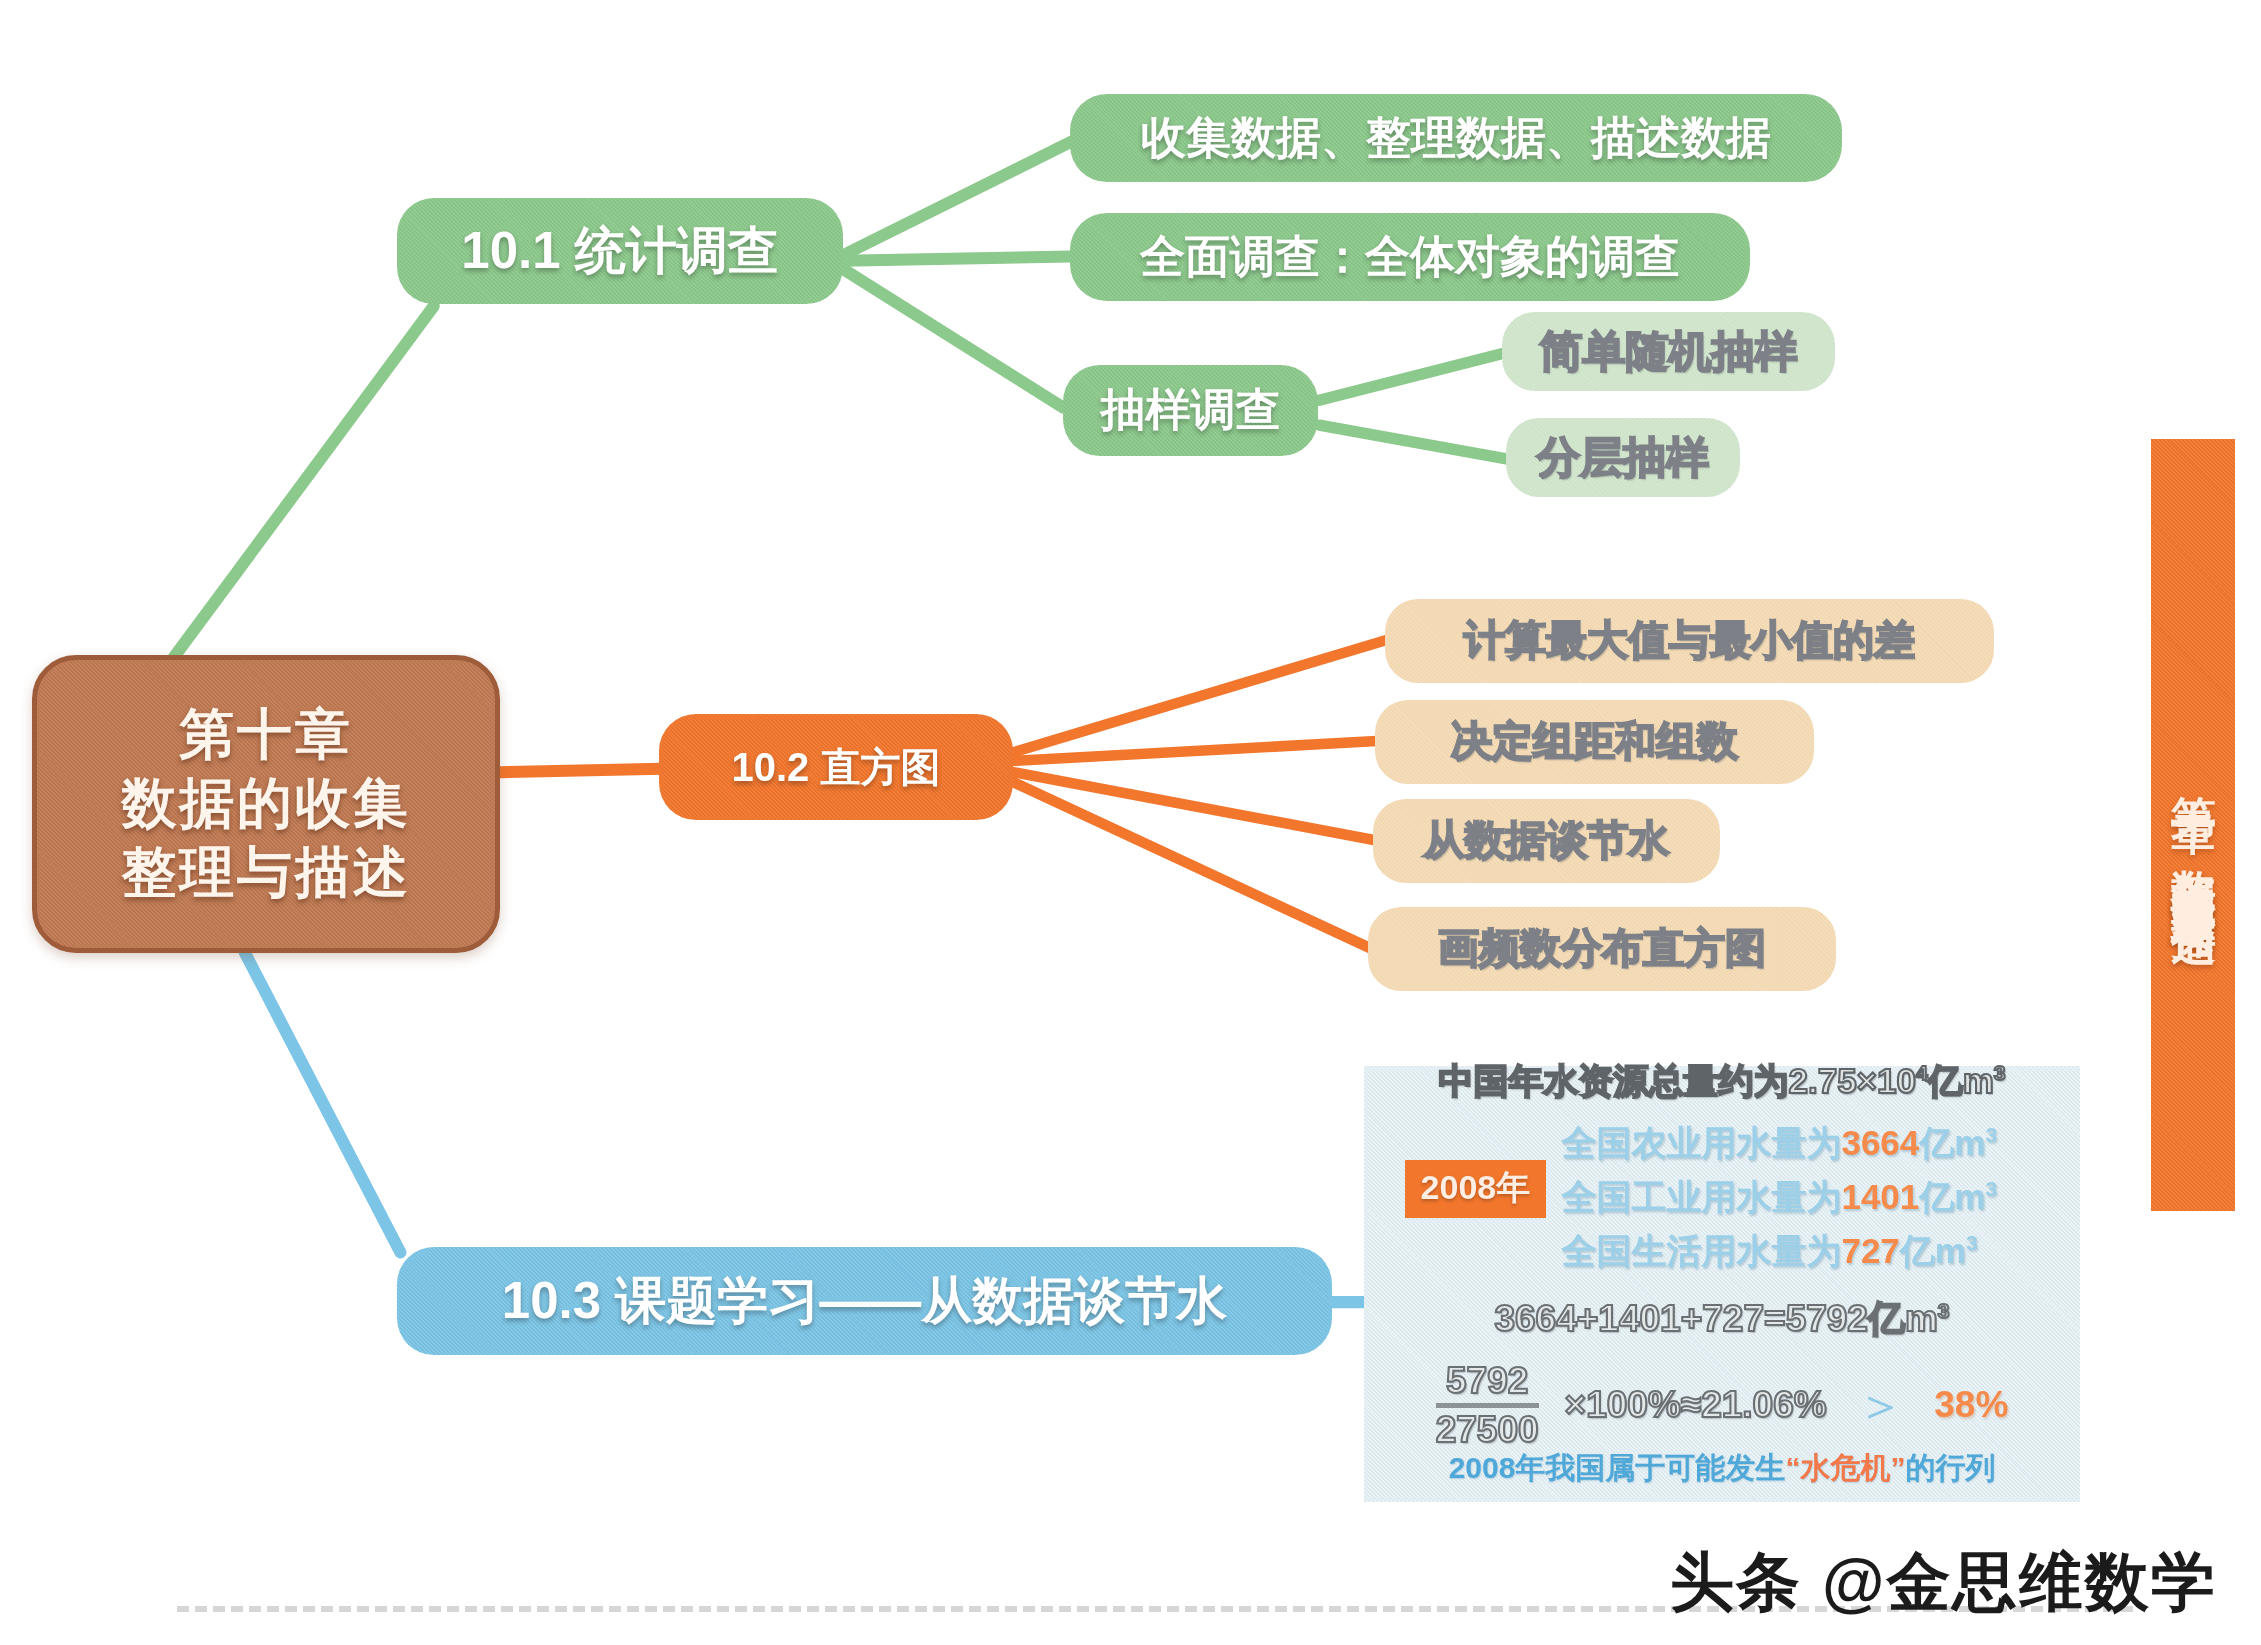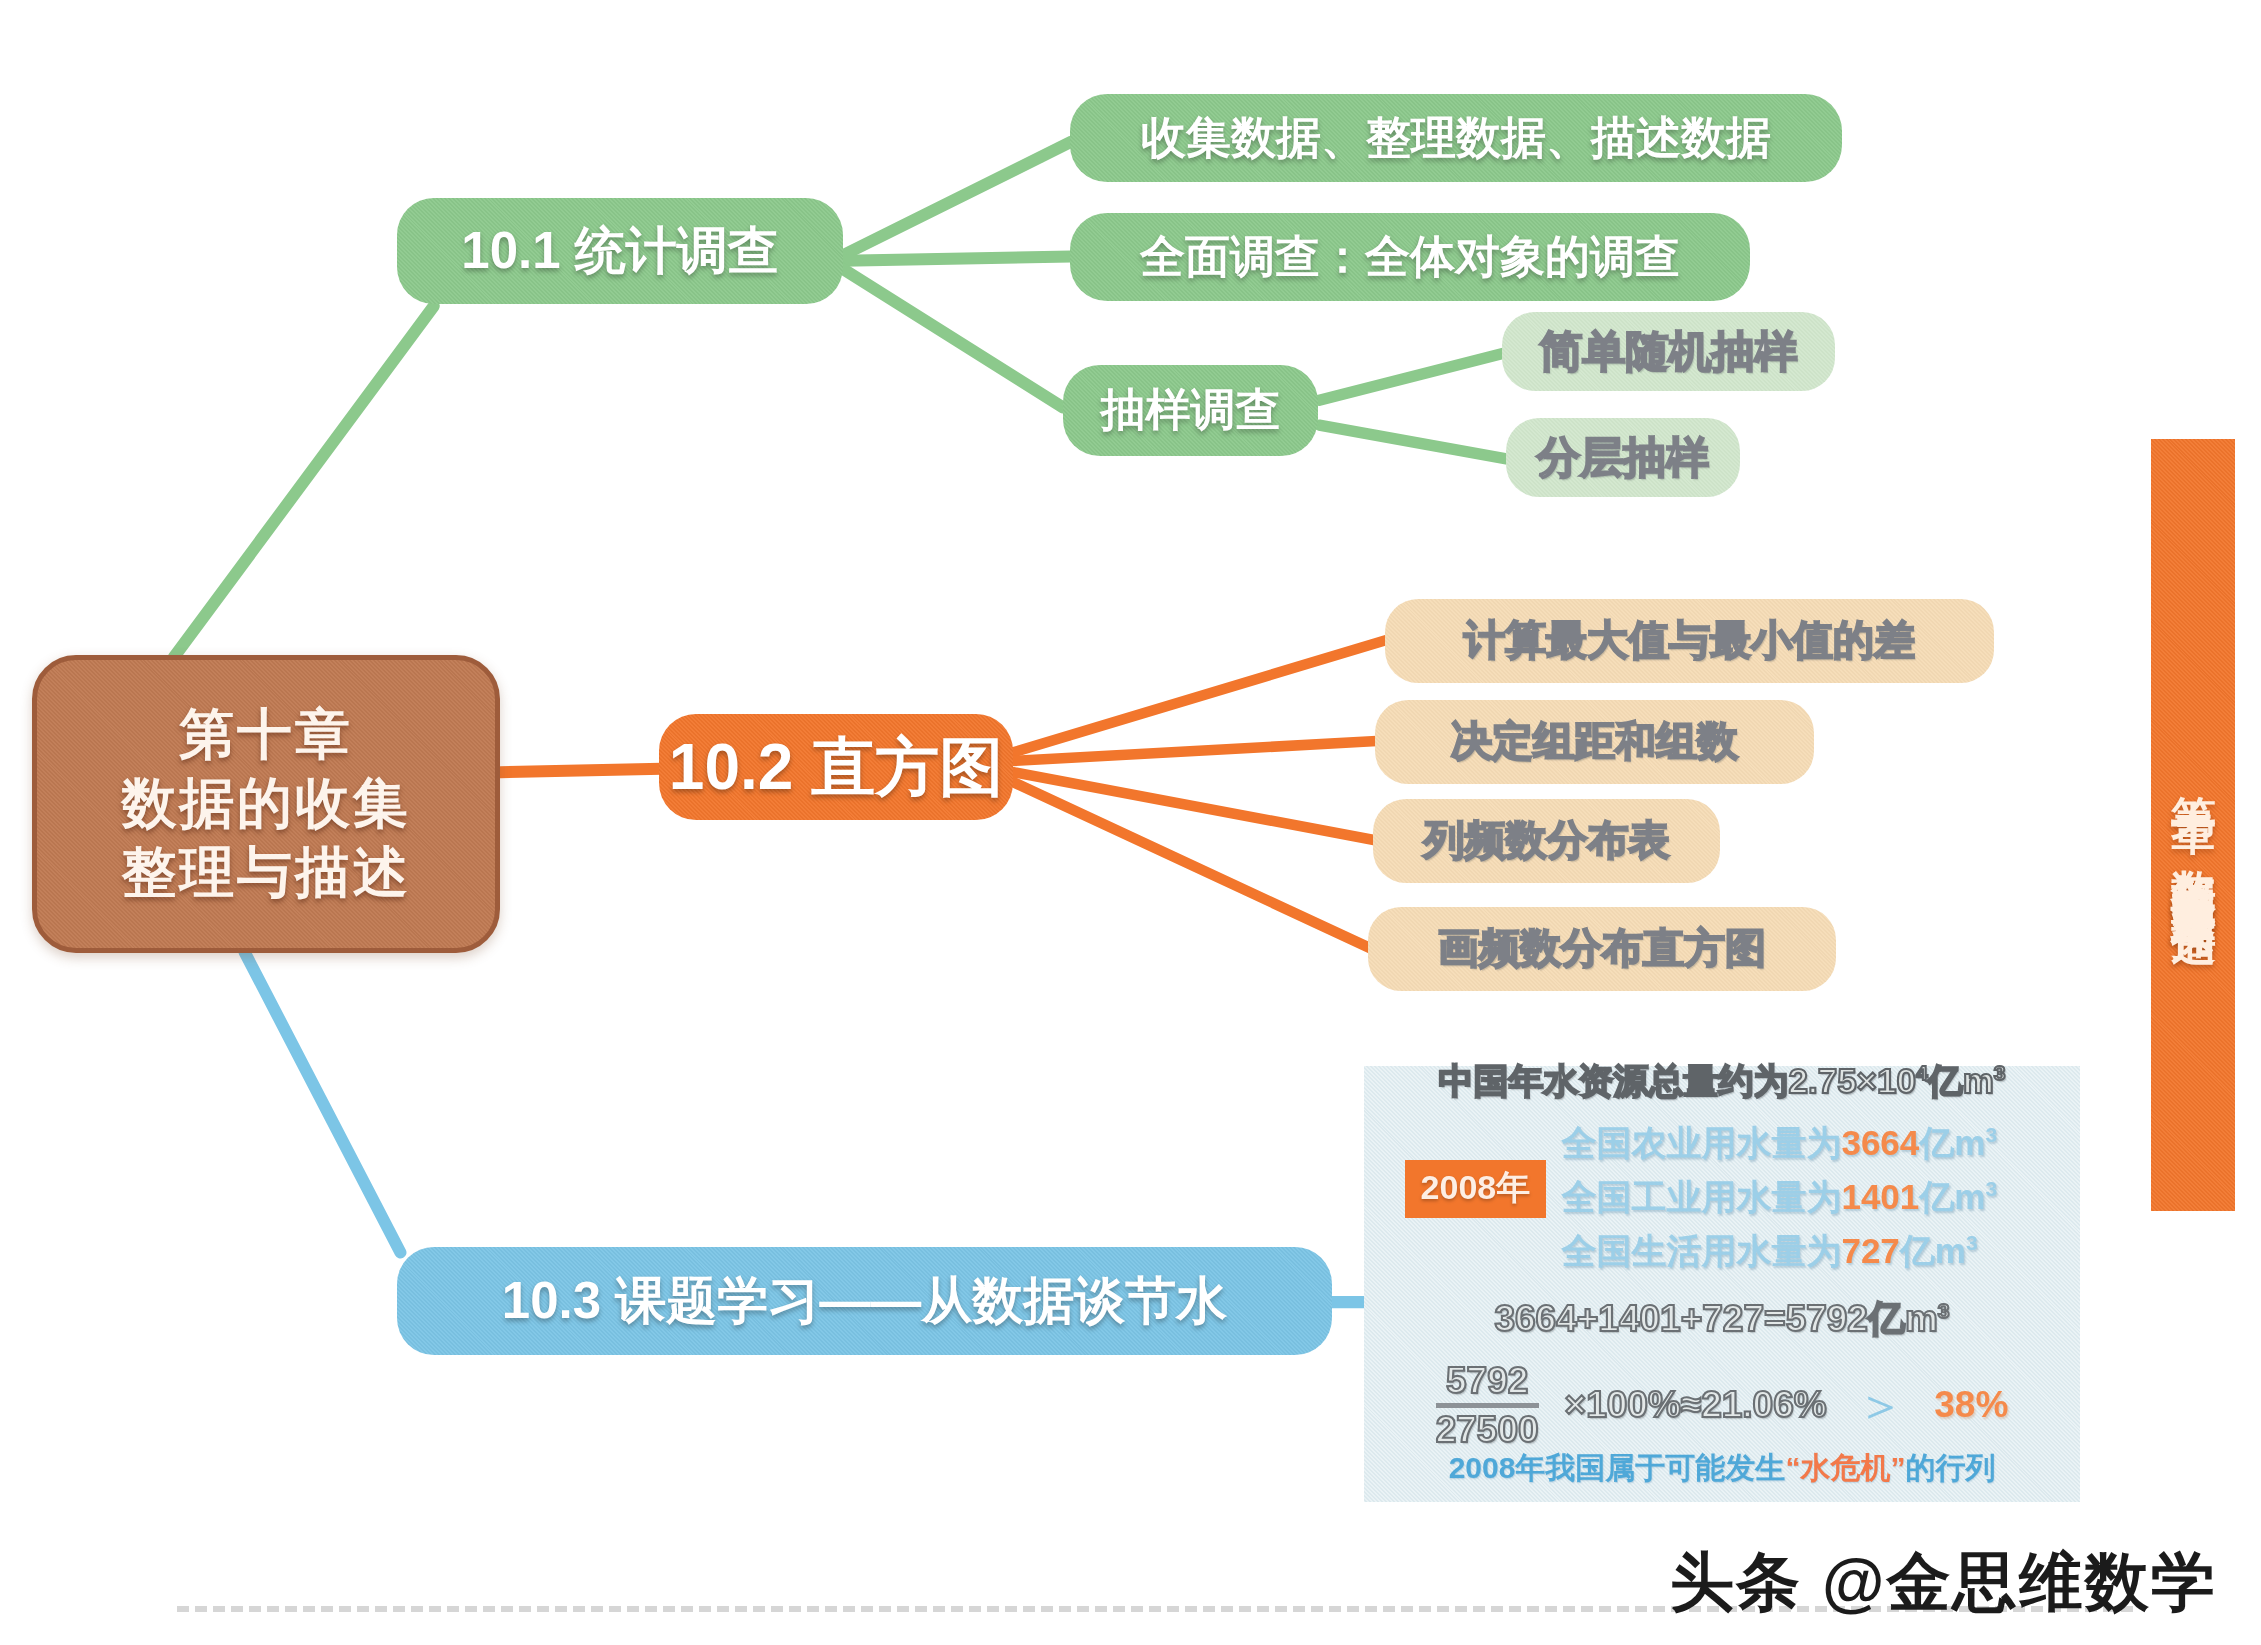--- a/index.html
+++ b/index.html
@@ -82,21 +82,21 @@
   .chip-tan{background-color:#f6dcb6;}
 
   
   #n-101{left:397px;top:198px;width:446px;height:106px;font-size:51px;}
   #n-101-c1{left:1070px;top:94px;width:772px;height:88px;font-size:45px;}
   #n-101-c2{left:1070px;top:213px;width:680px;height:88px;font-size:45px;}
   #n-sample{left:1063px;top:365px;width:255px;height:91px;font-size:45px;}
   #n-sample-c1{left:1502px;top:312px;width:333px;height:79px;font-size:43px;}
   #n-sample-c2{left:1506px;top:418px;width:234px;height:79px;font-size:43px;}
 
-  #n-102{left:659px;top:714px;width:354px;height:106px;font-size:64px;}
+  #n-102{left:659px;top:714px;width:354px;height:106px;font-size:40px;}
   #n-102-c1{left:1385px;top:599px;width:609px;height:84px;font-size:41px;}
   #n-102-c2{left:1375px;top:700px;width:439px;height:84px;font-size:41px;}
   #n-102-c3{left:1373px;top:799px;width:347px;height:84px;font-size:41px;}
   #n-102-c4{left:1368px;top:907px;width:468px;height:84px;font-size:41px;}
 
   #n-103{left:397px;top:1247px;width:935px;height:108px;font-size:51px;}
 
   
   .data-panel{
     position:absolute;left:1364px;top:1066px;width:716px;height:436px;
@@ -216,21 +216,21 @@
   <div class="node pill green-strong" id="n-101">10.1 统计调查</div>
   <div class="node pill green-strong" id="n-101-c1">收集数据、整理数据、描述数据</div>
   <div class="node pill green-strong" id="n-101-c2">全面调查：全体对象的调查</div>
   <div class="node pill green-strong" id="n-sample">抽样调查</div>
   <div class="node chip chip-green-pale" id="n-sample-c2">分层抽样</div>
   <div class="node chip chip-green-pale" id="n-sample-c1">简单随机抽样</div>
 
   <div class="node pill orange-strong" id="n-102">10.2 直方图</div>
   <div class="node chip chip-tan" id="n-102-c2">决定组距和组数</div>
   <div class="node chip chip-tan" id="n-102-c1">计算最大值与最小值的差</div>
-  <div class="node chip chip-tan" id="n-102-c3">列频数分布表</div>
+  <div class="node chip chip-tan" id="n-102-c3">从数据谈节水</div>
   <div class="node chip chip-tan" id="n-102-c4">画频数分布直方图</div>
 
   <div class="node pill blue-strong" id="n-103">10.3 课题学习——从数据谈节水</div>
 
   <div class="data-panel">
     <div class="dp-head">
       <span>中国年水资源总量约为2.75×10</span><sup>4</sup><span>亿m</span><sup>3</sup>
     </div>
 
     <div class="dp-mid">

